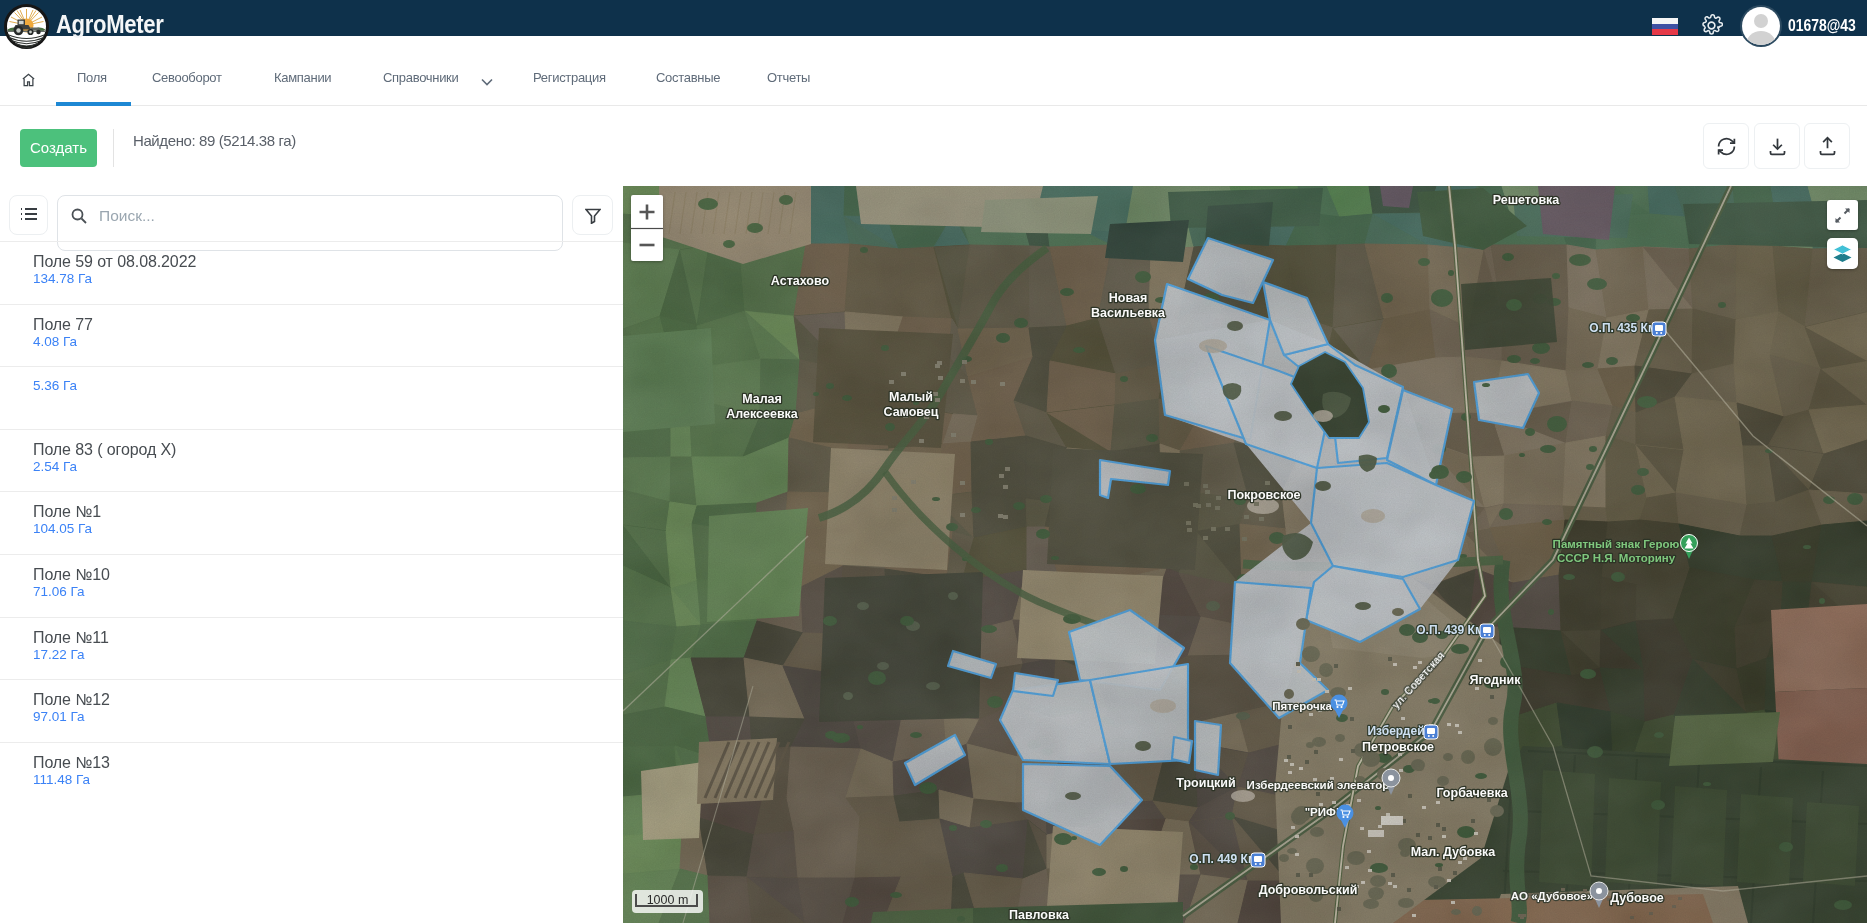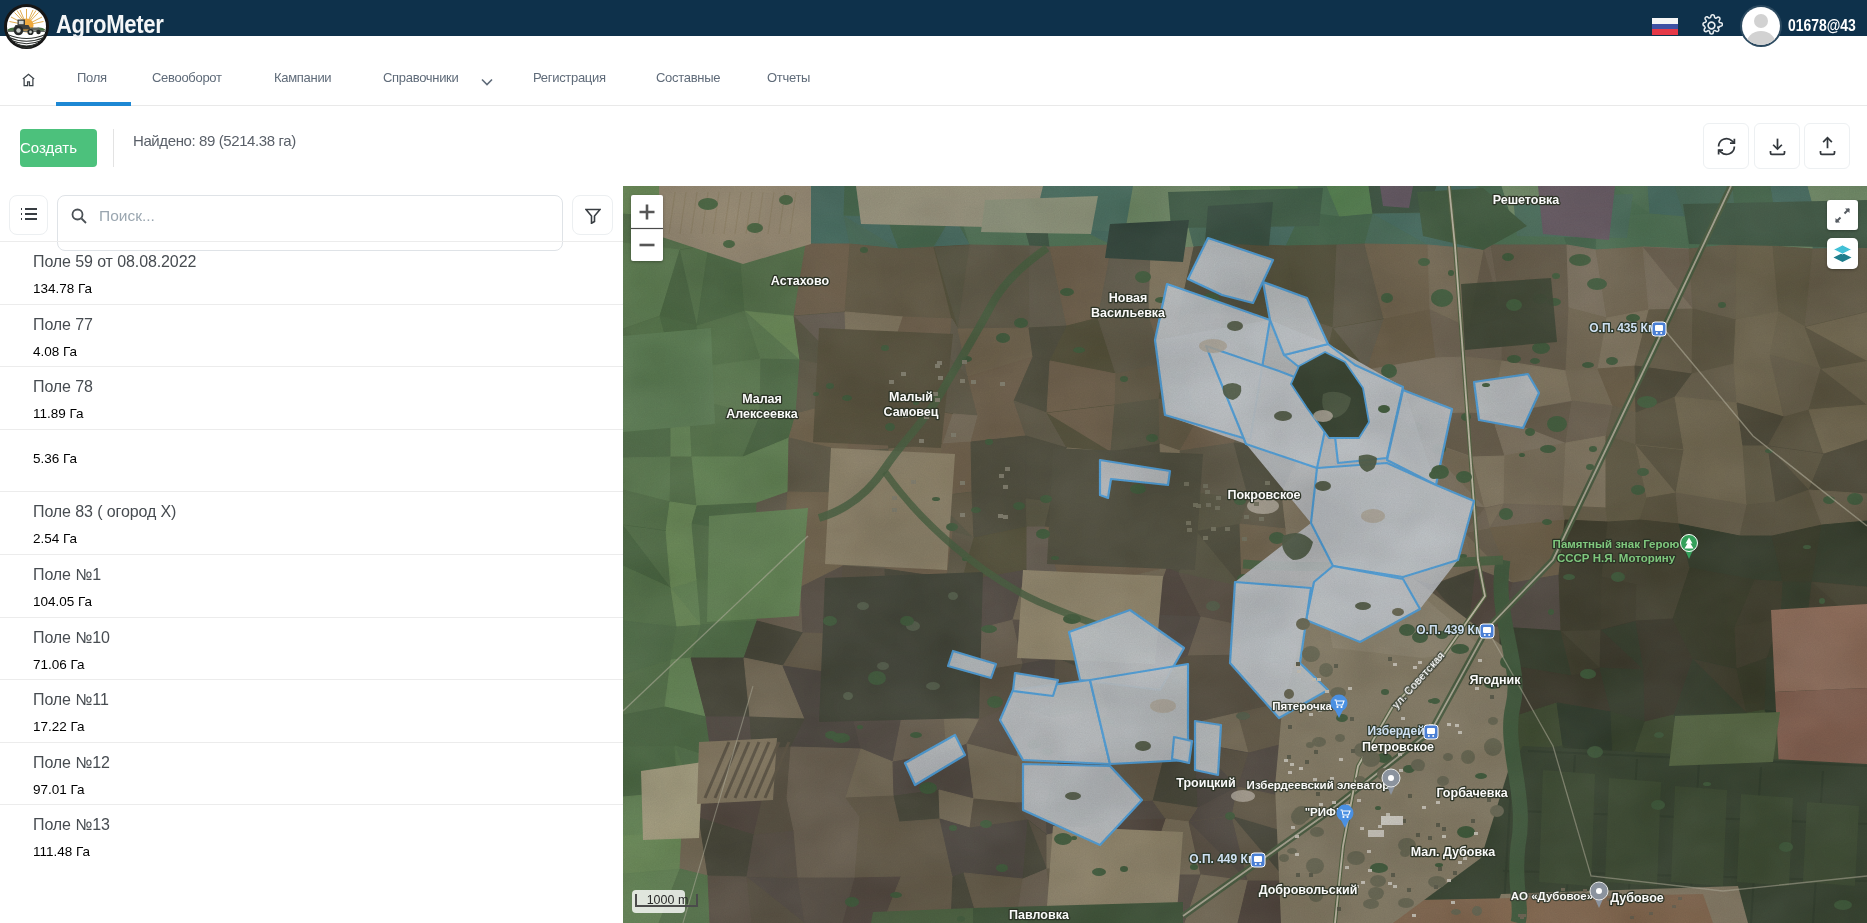--- a/index.html
+++ b/index.html
@@ -9,35 +9,35 @@
 .flag{position:absolute;left:1652px;top:18px;width:26px;height:17px}
 .flag div{height:5.67px}
 .gear{position:absolute;left:1700px;top:14px;width:23px;height:23px}
 .avatar{position:absolute;left:1742px;top:7px;width:38px;height:38px;border-radius:50%;background:#fff;overflow:hidden;box-shadow:0 0 0 2px #2c4a60}
 .uname{position:absolute;left:1788px;top:16px;color:#fff;font-size:17px;font-weight:700;transform:scaleX(0.82);transform-origin:left center}
 .nav{position:absolute;left:0;top:52px;width:1867px;height:54px;background:#fff;border-bottom:1px solid #e9e9e9}
 .nav a{position:absolute;top:18px;font-size:13px;letter-spacing:-0.3px;color:#5f6b79;text-decoration:none;white-space:nowrap}
 .homeic{position:absolute;left:21px;top:20px;width:15px;height:16px}
 .underline{position:absolute;left:56px;top:50px;width:75px;height:4px;background:#1d88d4}
 .toolbar{position:absolute;left:0;top:106px;width:1867px;height:80px;background:#fff}
-.btn-create{position:absolute;left:20px;top:23px;width:77px;height:38px;background:#4cc17c;border-radius:4px;color:#fff;font-size:15px;line-height:38px}
+.btn-create{position:absolute;left:20px;top:23px;width:77px;height:38px;background:#4cc17c;border-radius:4px;color:#fff;font-size:15px;text-align:center;line-height:38px}
 .tb-div{position:absolute;left:113px;top:23px;width:1px;height:38px;background:#e3e3e3}
 .found{position:absolute;left:133px;top:26px;font-size:15px;letter-spacing:-0.4px;color:#5a6069}
 .sqbtn{position:absolute;top:17px;width:46px;height:46px;border:1px solid #edf0f2;border-radius:6px;background:#fff}
 .sqbtn svg{position:absolute;left:12px;top:12px}
 .lpanel{position:absolute;left:0;top:186px;width:623px;height:737px;background:#fff;overflow:hidden}
 .lstbtn{position:absolute;left:9px;top:9px;width:39px;height:40px;border:1px solid #eceff1;border-radius:8px;background:#fff}
 .search{position:absolute;left:57px;top:9px;width:506px;height:56px;border:1px solid #dfe3e7;border-radius:8px;background:#fff}
 .search .mag{position:absolute;left:13px;top:12px}
 .search .ph{position:absolute;left:41px;top:11px;font-size:15.5px;color:#9aa6b0}
 .fbtn{position:absolute;left:572px;top:9px;width:41px;height:40px;border:1px solid #eceff1;border-radius:8px;background:#fff}
 .items{position:absolute;left:0;top:55px;width:623px}
 .item{position:relative;height:62.6px;border-top:1px solid #ececec;padding:11px 0 0 33px}
 .item .t{font-size:16px;letter-spacing:-0.1px;color:#474c51}
-.item .s{font-size:13.5px;color:#000000;margin-top:10px}
+.item .s{font-size:13.5px;color:#3b82f6;margin-top:0}
 .map{position:absolute;left:623px;top:186px;width:1244px;height:737px;background:#6f6954}
 </style></head>
 <body>
 <div class="hdr">
 <svg class="logo" viewBox="0 0 45 45">
  <circle cx="22.5" cy="22.5" r="21" fill="#fff" stroke="#161616" stroke-width="3"></circle>
  <g stroke="#dda43c" stroke-width="0.9">
   <path d="M22.5 21 L22.5 5M22.5 21 L16 6M22.5 21 L29 6M22.5 21 L10.5 8.5M22.5 21 L34.5 8.5M22.5 21 L7 13M22.5 21 L38 13M22.5 21 L5.5 17.5M22.5 21 L39.5 17.5M22.5 21 L13 6.5M22.5 21 L32 6.5"></path>
  </g>
  <circle cx="22.5" cy="21.5" r="7" fill="#f0a93c"></circle>
@@ -143,24 +143,20 @@
       </svg>
     </div>
 <div class="items">
 <div class="item">
         <div class="t">Поле 59 от 08.08.2022</div>
         <div class="s">134.78 Га</div>
       </div>
 <div class="item">
         <div class="t">Поле 77</div>
         <div class="s">4.08 Га</div>
-      </div>
-<div class="item">
-        <div class="t">Поле 78</div>
-        <div class="s">11.89 Га</div>
       </div>
 <div class="item">
         <div class="s">5.36 Га</div>
       </div>
 <div class="item">
         <div class="t">Поле 83 ( огород X)</div>
         <div class="s">2.54 Га</div>
       </div>
 <div class="item">
         <div class="t">Поле №1</div>
@@ -1346,17 +1342,17 @@
           <path d="M2.5 12 L2.5 16.5 L7 16.5 Z" stroke-width="0"></path>
         </g>
       </svg>
 </div>
 <div style="position:absolute;left:1204px;top:52px;width:31px;height:31px;background:#fff;border-radius:5px;box-shadow:0 1px 3px rgba(0,0,0,.3)">
 <svg style="position:absolute;left:4px;top:5px" width="23" height="22" viewBox="0 0 23 22">
         <path d="M11.5 10 L2.5 14.5 L11.5 19 L20.5 14.5 Z" fill="#1e7d8c"></path>
         <path d="M11.5 2 L2.5 6.5 L11.5 11 L20.5 6.5 Z" fill="#41c0d6" stroke="#fff" stroke-width="0.8"></path>
       </svg>
 </div>
-<div style="position:absolute;left:9px;top:704px;width:53px;height:23px;background:rgba(255,255,255,0.8);border-radius:4px">
+<div style="position:absolute;left:9px;top:704px;width:71px;height:23px;background:rgba(255,255,255,0.8);border-radius:4px">
 <div style="position:absolute;left:3px;top:4px;width:63px;height:13px;border-left:2px solid #4b4b4b;border-right:2px solid #4b4b4b;border-bottom:2px solid #4b4b4b"></div>
 <div style="position:absolute;left:0;top:3px;width:71px;text-align:center;font-size:12.5px;color:#2b2b2b">1000 m</div>
 </div>
 </div>
 
 </body></html>

